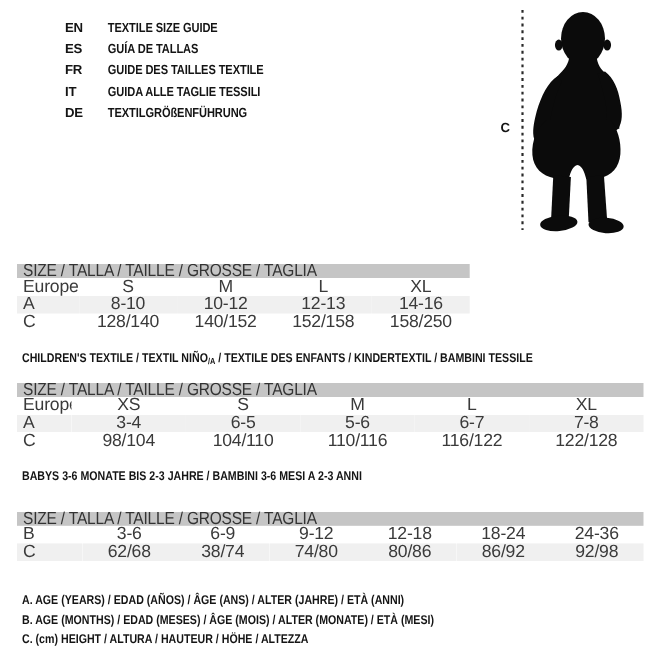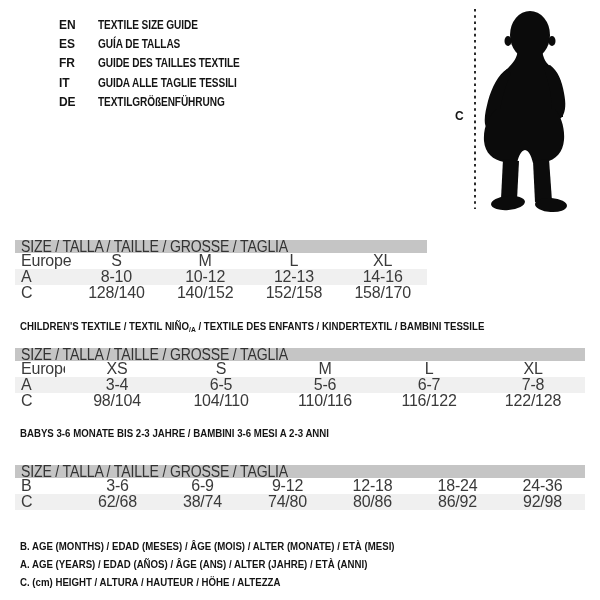--- a/index.html
+++ b/index.html
@@ -121,21 +121,21 @@
           <td>8-10</td>
           <td>10-12</td>
           <td>12-13</td>
           <td>14-16</td>
         </tr>
         <tr>
           <td class="label">C</td>
           <td>128/140</td>
           <td>140/152</td>
           <td>152/158</td>
-          <td>158/170</td>
+          <td>158/250</td>
         </tr>
       </tbody>
   </table>
 
   <div class="section-title" style="top:320px">
     <span class="cond"><span>CHILDREN'S TEXTILE / TEXTIL NIÑO</span><span class="sub">/A</span><span> / TEXTILE DES ENFANTS / KINDERTEXTIL / BAMBINI TESSILE</span></span>
   </div>
   <table class="size-table t-children">
     <colgroup>
         <col style="width:50px">
@@ -212,18 +212,18 @@
           <td>38/74</td>
           <td>74/80</td>
           <td>80/86</td>
           <td>86/92</td>
           <td>92/98</td>
         </tr>
       </tbody>
   </table>
 
   <div class="notes">
+    <div class="note-line"><span class="cond">A. AGE (YEARS) / EDAD (AÑOS) / ÂGE (ANS) / ALTER (JAHRE) / ETÀ (ANNI)</span></div>
     <div class="note-line"><span class="cond">B. AGE (MONTHS) / EDAD (MESES) / ÂGE (MOIS) / ALTER (MONATE) / ETÀ (MESI)</span></div>
-    <div class="note-line"><span class="cond">A. AGE (YEARS) / EDAD (AÑOS) / ÂGE (ANS) / ALTER (JAHRE) / ETÀ (ANNI)</span></div>
     <div class="note-line"><span class="cond">C. (cm) HEIGHT / ALTURA / HAUTEUR / HÖHE / ALTEZZA</span></div>
   </div>
 
 </div>
 
 </body></html>

